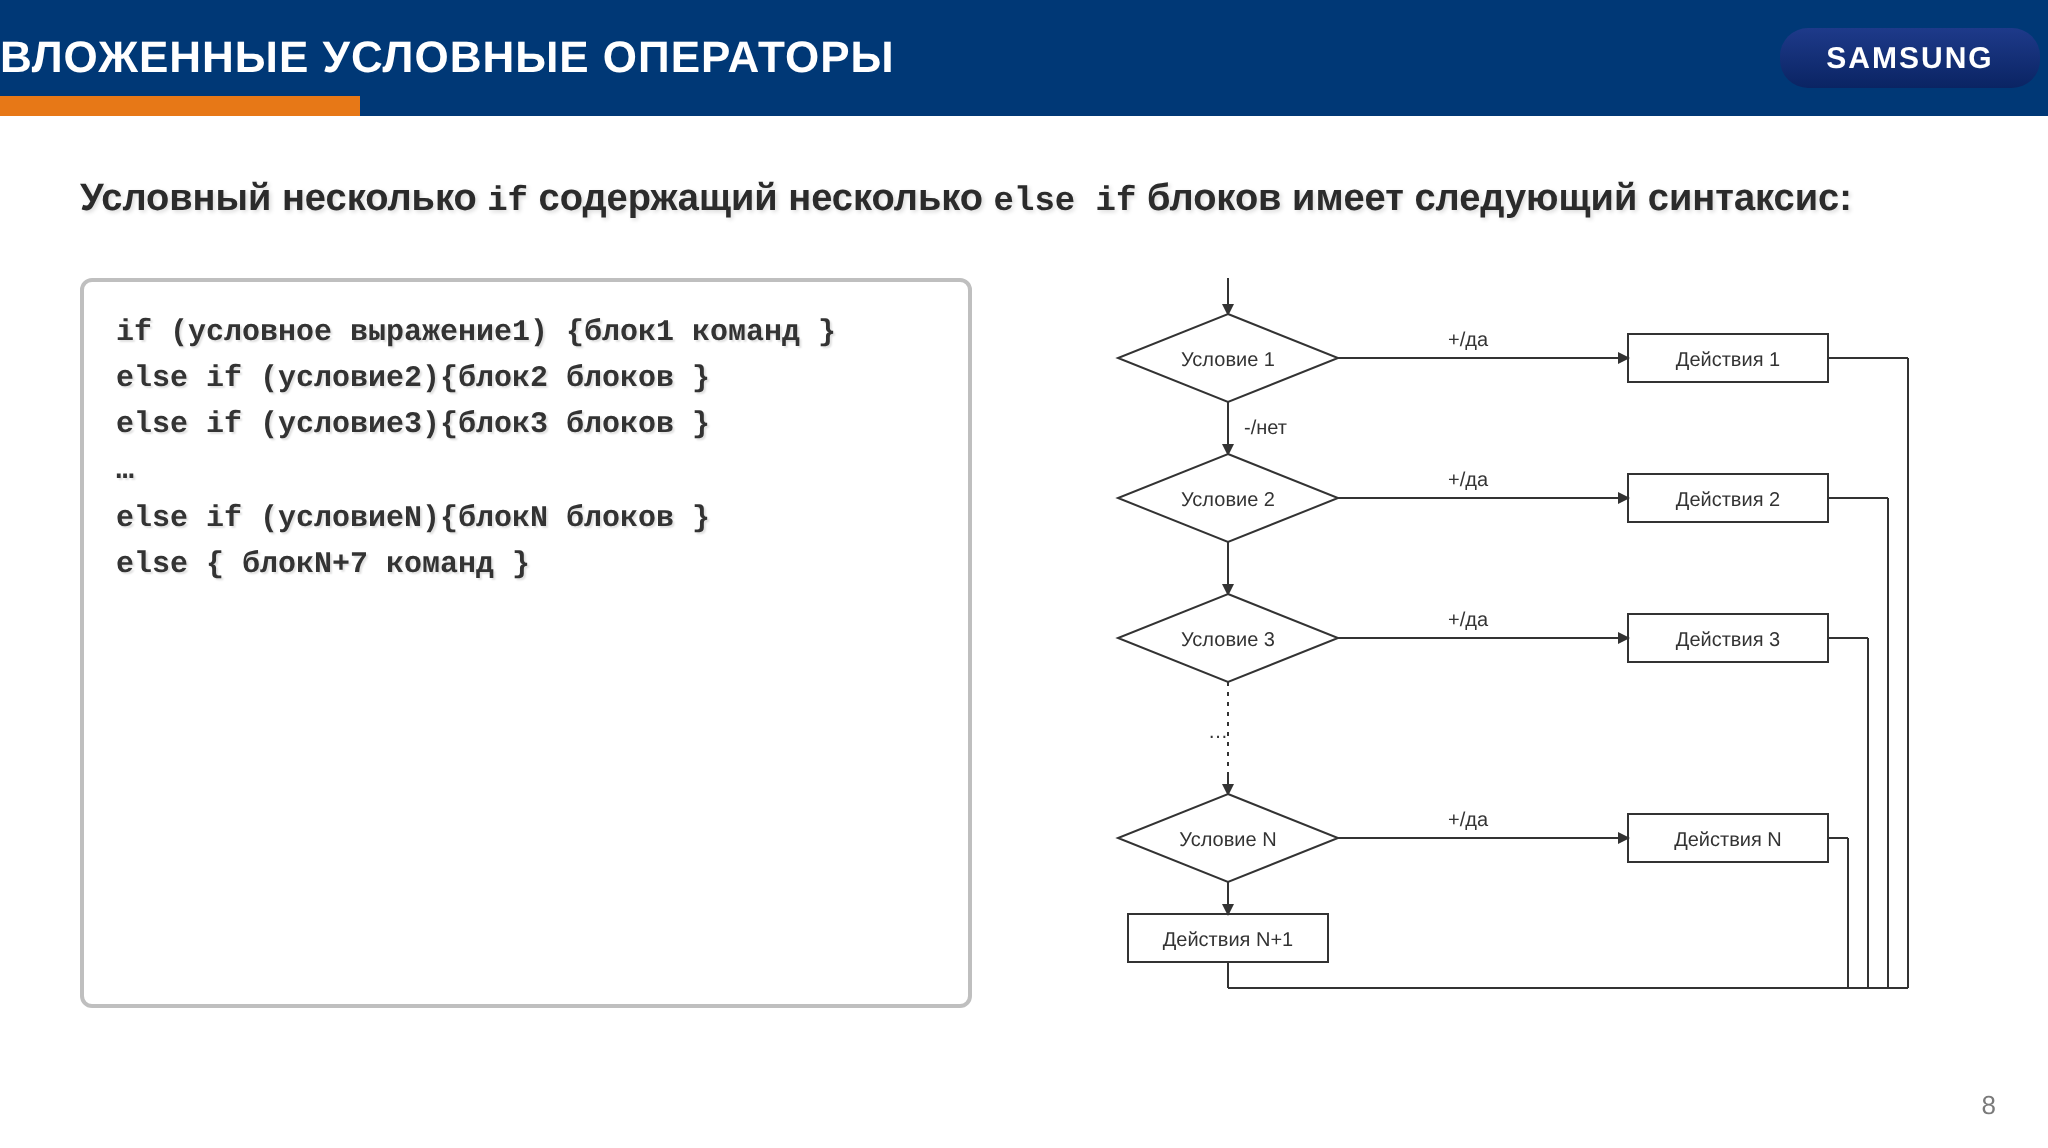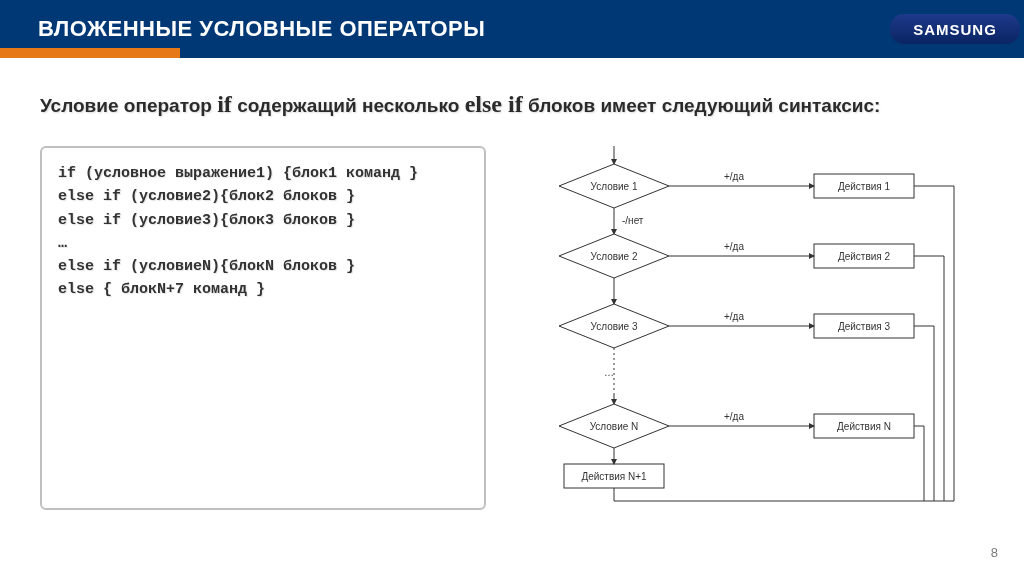--- a/index.html
+++ b/index.html
@@ -1,24 +1,24 @@
 <!DOCTYPE html>
 <html><head>
 <meta charset="utf-8">
 <style>
 *{margin:0;padding:0;box-sizing:border-box}
 body{font-family:Arial,sans-serif;background:#fff;width:1024px;height:574px;position:relative;overflow:hidden}
 .header{background:#003876;height:58px;display:flex;align-items:center;position:relative}
 .accent{position:absolute;left:0;top:48px;width:180px;height:10px;background:#e77817}
-.title{color:#fff;font-size:22px;font-weight:bold;margin-left:38px;letter-spacing:0.5px}
+.title{color:#fff;font-size:22px;font-weight:bold;letter-spacing:0.5px}
 .logo{position:absolute;right:4px;top:14px;width:130px;height:30px;background:linear-gradient(180deg,#1e3a8a,#0a2463);border-radius:14px;display:flex;align-items:center;justify-content:center}
 .logo span{color:#fff;font-size:15px;font-weight:bold;letter-spacing:1px}
 .content{padding:28px 40px 0 40px}
 .subtitle{font-size:19px;font-weight:bold;color:#2b2b2b;line-height:1.5;text-shadow:1px 1px 2px rgba(0,0,0,0.15)}
-.subtitle .mono{font-family:Liberation Serif, serif;font-size:24px}
+.subtitle .mono{font-family:Liberation Mono, monospace;font-size:17px}
 .main{display:flex;gap:28px;margin-top:24px}
 .codebox{border:2px solid #bfbfbf;border-radius:6px;padding:14px 16px;font-family:"Courier New",monospace;font-size:15px;font-weight:bold;line-height:1.55;color:#333;text-shadow:1px 1px 1px rgba(0,0,0,0.12);width:470px}
 .diagram{flex:1;position:relative}
 .pagenum{position:absolute;bottom:14px;right:26px;font-size:13px;color:#7a7a7a}
 svg{overflow:visible}
 .flowtext{font-family:Arial;font-size:10px;fill:#333}
 .edgetext{font-family:Arial;font-size:10px;fill:#333}
 </style>
 </head>
 <body>
@@ -26,21 +26,21 @@
 <div class="header">
   <div class="accent"></div>
   <div class="title">ВЛОЖЕННЫЕ УСЛОВНЫЕ ОПЕРАТОРЫ</div>
   <div class="logo">
       <span>SAMSUNG</span>
     </div>
 </div>
 
 <div class="content">
   <div class="subtitle">
-    <span>Условие оператор </span><span class="mono">if</span><span> содержащий несколько </span><span class="mono">else if</span><span> блоков имеет следующий синтаксис:</span>
+    <span>Условный несколько </span><span class="mono">if</span><span> содержащий несколько </span><span class="mono">else if</span><span> блоков имеет следующий синтаксис:</span>
   </div>
 
   <div class="main">
     <div class="codebox">
       <div>if (условное выражение1) {блок1 команд }</div>
       <div>else if (условие2){блок2 блоков }</div>
       <div>else if (условие3){блок3 блоков }</div>
       <div>…</div>
       <div>else if (условиеN){блокN блоков }</div>
       <div>else { блокN+7 команд }</div>

